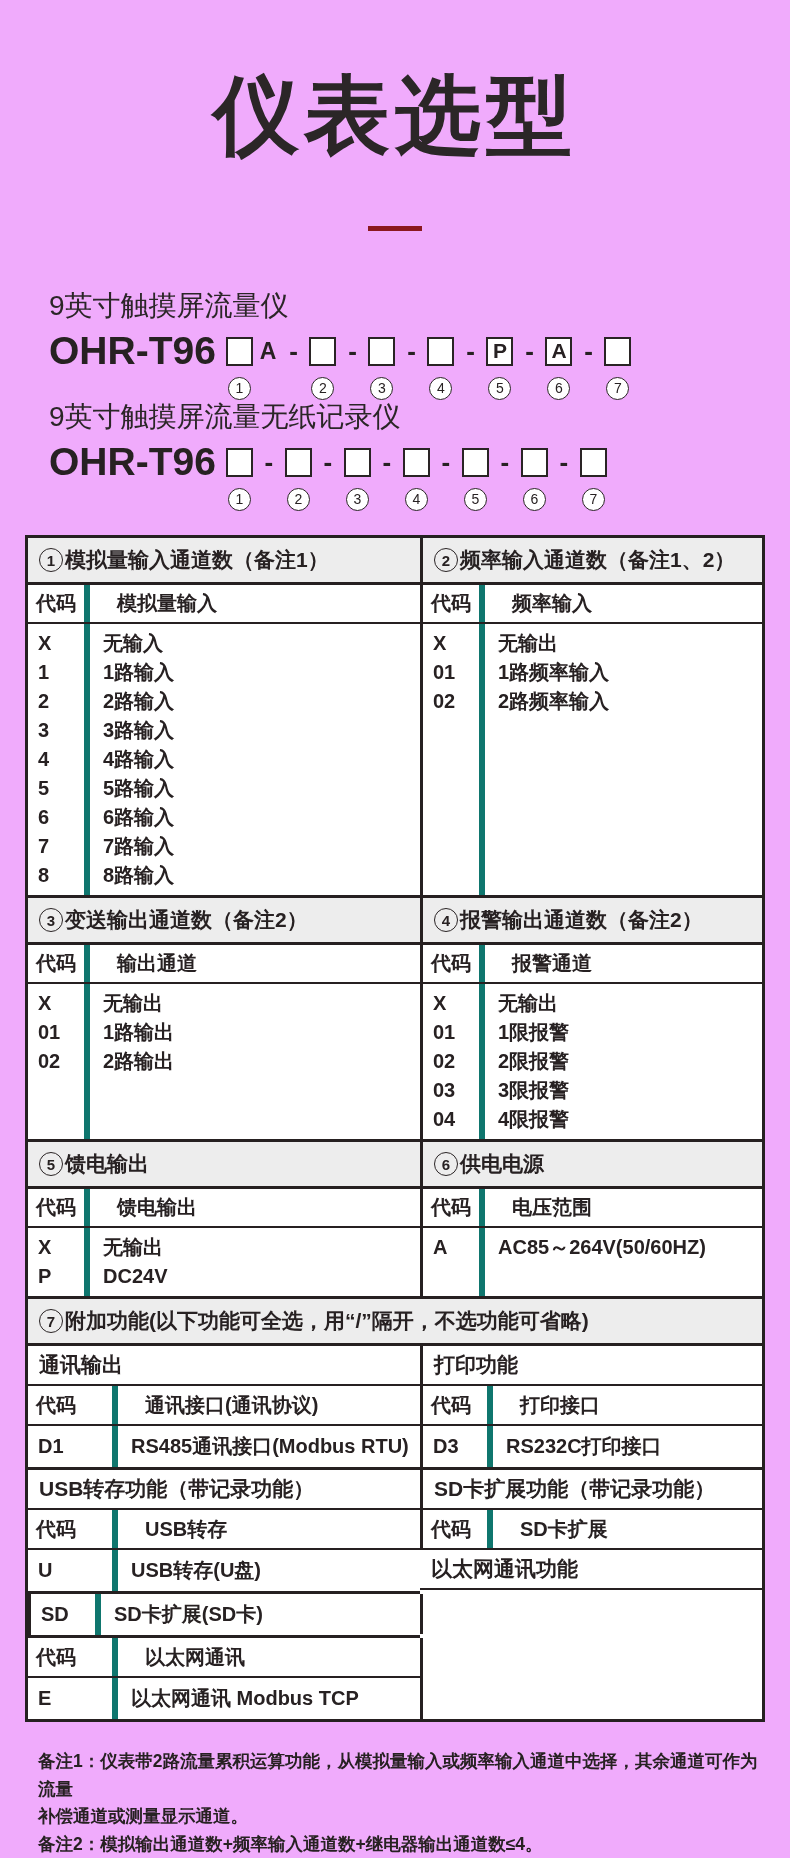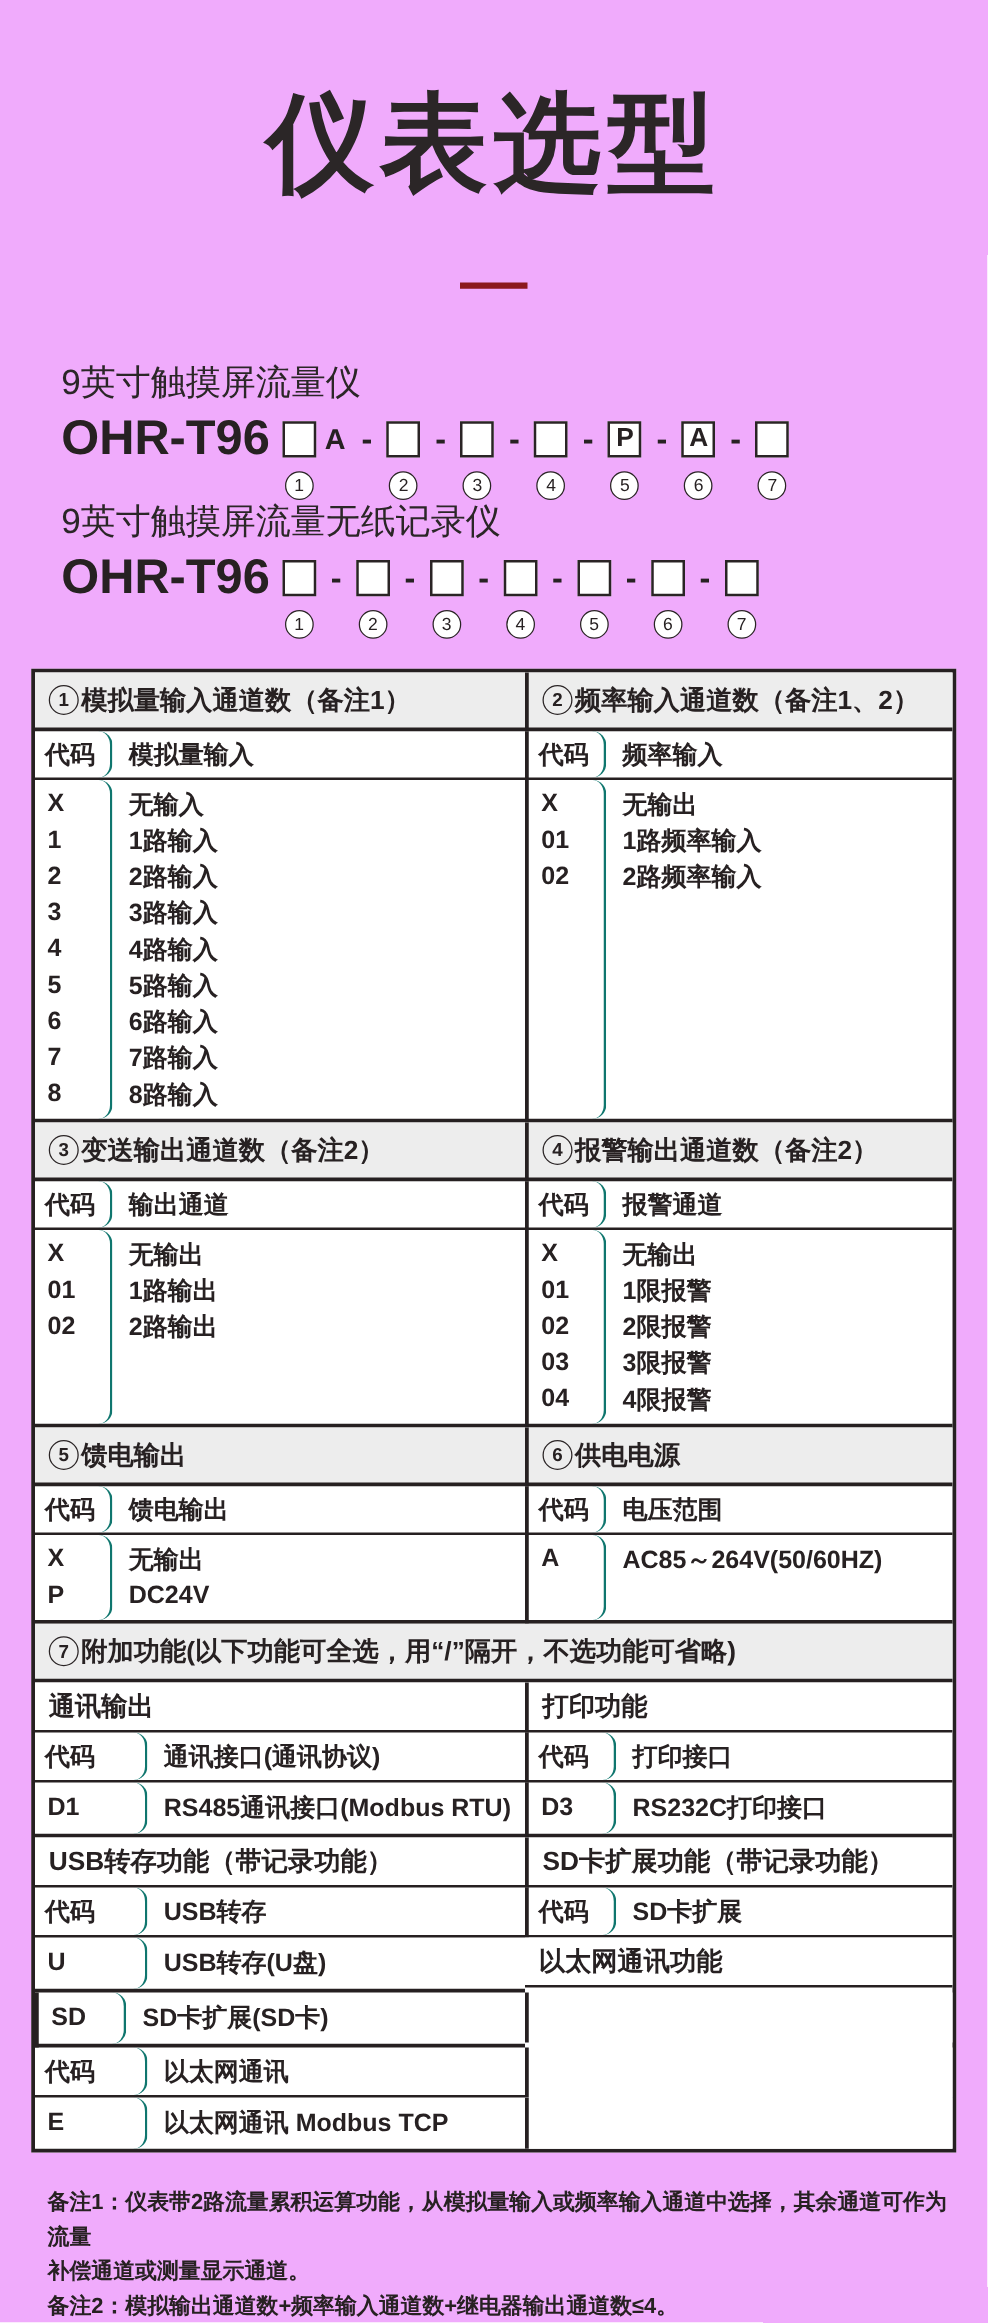--- a/index.html
+++ b/index.html
@@ -37,23 +37,23 @@
   }
   .cell{box-sizing:border-box;min-width:0;}
   .cell.right{border-left:3px solid #262021;}
   .band{background:#ededed;display:flex;align-items:center;padding-left:11px;
         font-size:21px;font-weight:700;height:47px;border-bottom:3px solid #262021;}
   .band .circ{width:24px;height:24px;font-size:15px;font-weight:700;margin-right:2px;background:transparent;}
   .band.full{grid-column:1 / -1;}
   .band.sub{background:#ffffff;height:40px;border-bottom:2px solid #262021;font-size:21px;}
   .bt{white-space:nowrap;}
   .subhead{display:flex;height:39px;border-bottom:2px solid #262021;font-size:20px;font-weight:700;}
-  .subhead .codecol,.datablock .codecol{width:62px;border-right:2px solid #0f766e;box-sizing:border-box;flex:none;border-radius:11px;}
+  .subhead .codecol,.datablock .codecol{width:62px;border-right:6px solid #0f766e;box-sizing:border-box;flex:none;}
   .subhead .codecol{display:flex;align-items:center;padding-left:8px;}
-  .subhead .desccol{flex:1;display:flex;align-items:center;padding-left:13px;}
+  .subhead .desccol{flex:1;display:flex;align-items:center;padding-left:27px;}
   .datablock{display:flex;border-bottom:3px solid #262021;font-size:20px;font-weight:700;}
   .datablock .codecol{padding:5px 0 5px 10px;}
   .datablock .desccol{flex:1;padding:5px 12px 5px 13px;}
   .datablock .row{height:29px;display:flex;align-items:center;white-space:nowrap;}
   
   .subhead.sub{height:40px;}
   .datablock.sub{border-bottom:3px solid #262021;}
   .datablock.sub .row{height:31px;}
   .subhead.sub .codecol,.datablock.sub .codecol{width:90px;}
   .subhead.sub.right .codecol,.datablock.sub.right .codecol{width:70px;}

